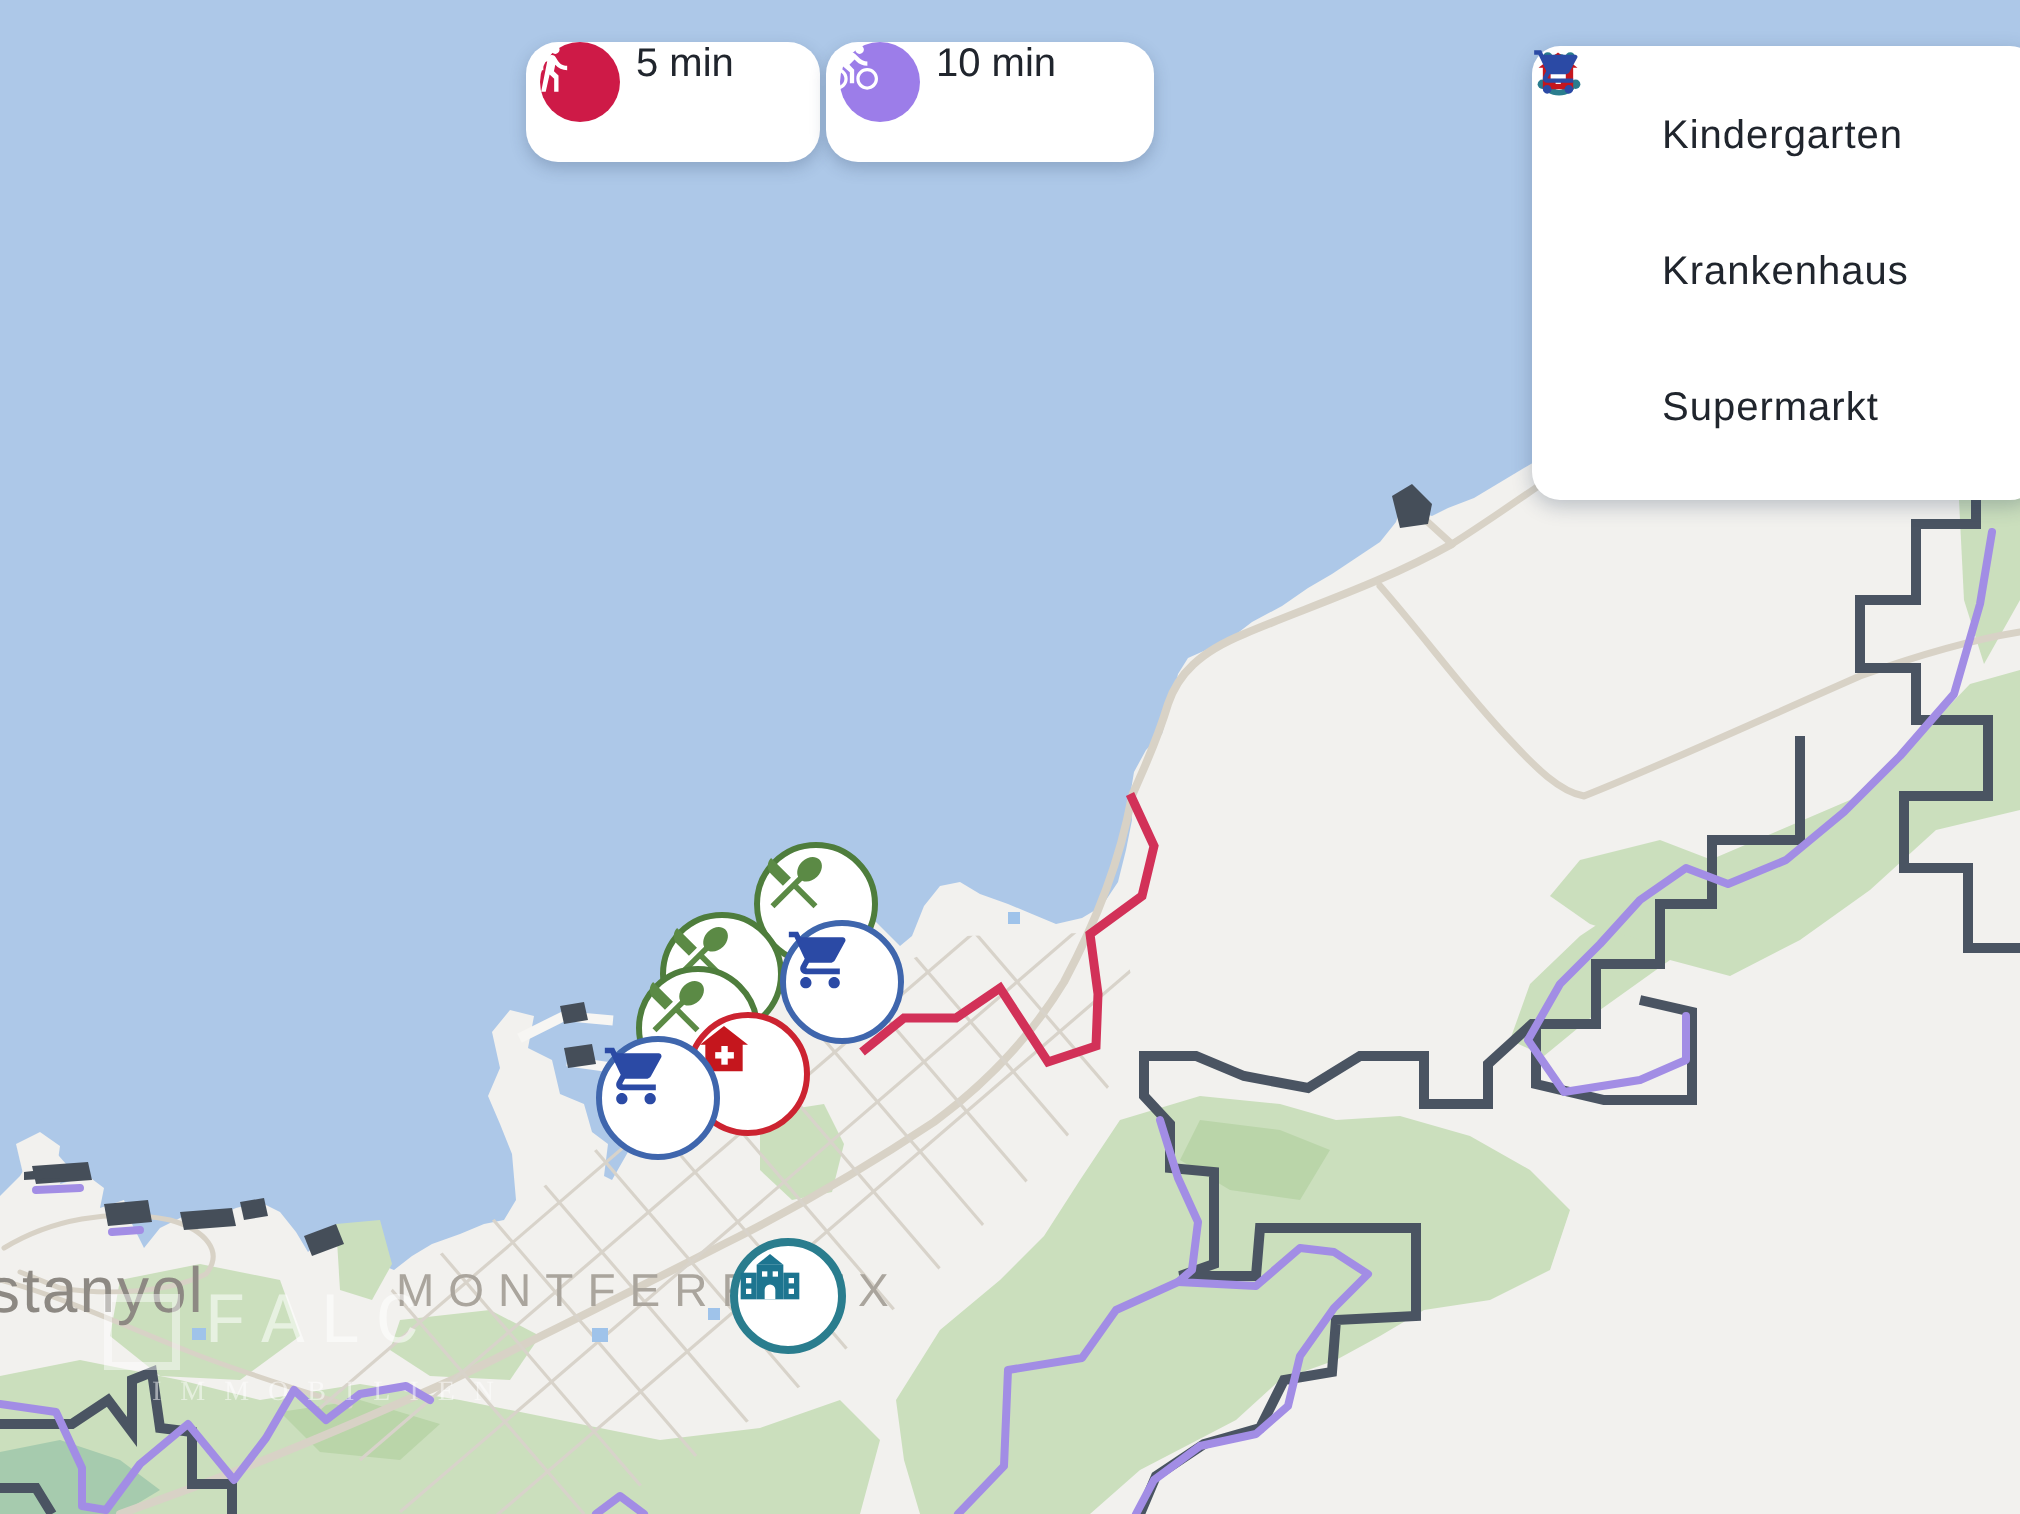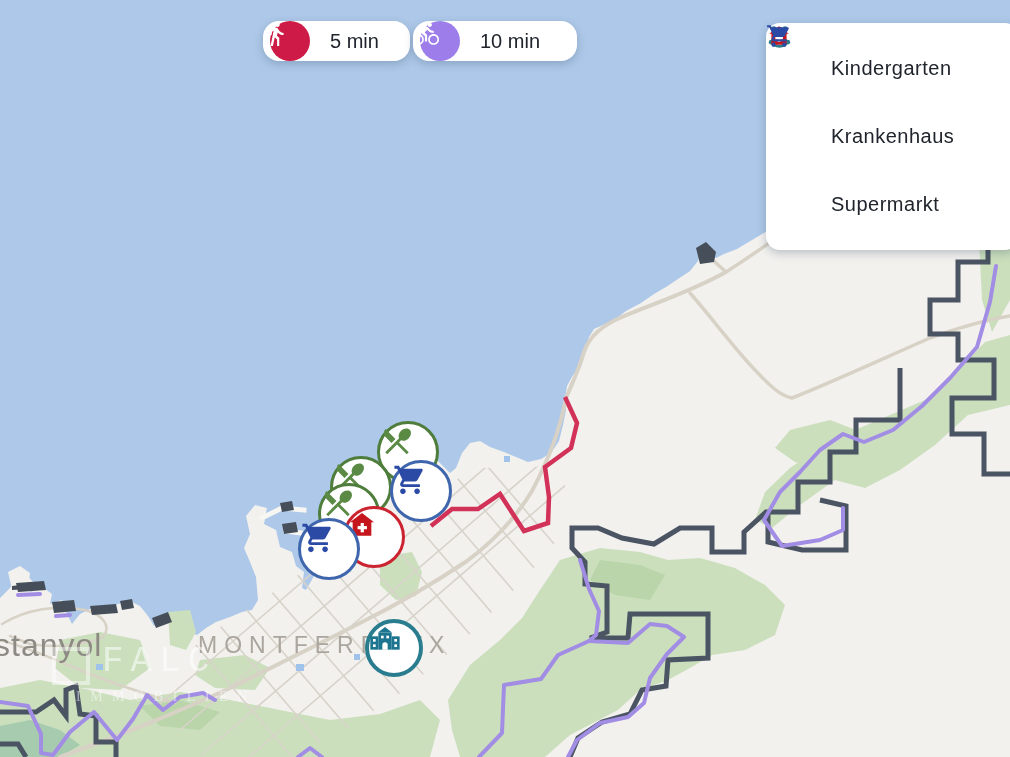--- a/index.html
+++ b/index.html
@@ -21,22 +21,22 @@
   .grid line{stroke:#d8d3ca;stroke-width:1.6}
   .bnd{stroke:var(--c-boundary);stroke-width:5;fill:none;stroke-linejoin:miter}
   .trl{stroke:var(--c-trail);stroke-width:4;fill:none;stroke-linejoin:round;stroke-linecap:round}
   .iso{stroke:var(--c-iso);stroke-width:4.5;fill:none;stroke-linejoin:miter}
   .rock{fill:#454e59} .pier{stroke:#f7f6f3;stroke-width:5;fill:none;stroke-linecap:square}
   .wdot{fill:#9fc3ea}
   .town-label{fill:#aaa59d;font-size:23px;letter-spacing:7px;font-family:"Liberation Sans",sans-serif}
   .village-label{fill:#8d8983;font-size:32px;letter-spacing:1px;font-family:"Liberation Sans",sans-serif}
 
   
-  .chip{position:absolute;height:40px;background:#fff;border-radius:16px;display:flex;align-items:center;
-        gap:20px;padding:0 18px 0 7px;box-shadow:0 3px 8px rgba(40,60,90,.25);cursor:pointer}
+  .chip{position:absolute;height:60px;background:#fff;border-radius:16px;display:flex;align-items:flex-start;
+        gap:8px;padding:0 18px 0 7px;box-shadow:0 3px 8px rgba(40,60,90,.25);cursor:pointer}
   .chip .disc{width:40px;height:40px;border-radius:50%;display:flex;align-items:center;justify-content:center;flex:0 0 auto}
   .disc-walk{background:var(--c-walk)} .disc-bike{background:var(--c-bike)} .disc-car{background:var(--c-car)}
   .chip .t{font-size:20px;color:var(--c-text);white-space:nowrap}
 
   
   .legend{position:absolute;left:766px;top:23px;width:253px;height:227px;background:#fff;border-radius:14px;
           box-shadow:0 3px 10px rgba(40,60,90,.28);display:flex;flex-direction:column;justify-content:space-around;
           padding:12px 0 12px 20px}
   .lrow{display:flex;align-items:center;gap:17px;cursor:pointer}
   .lrow .ic{width:28px;height:28px;display:flex;align-items:center;justify-content:center;flex:0 0 auto}

